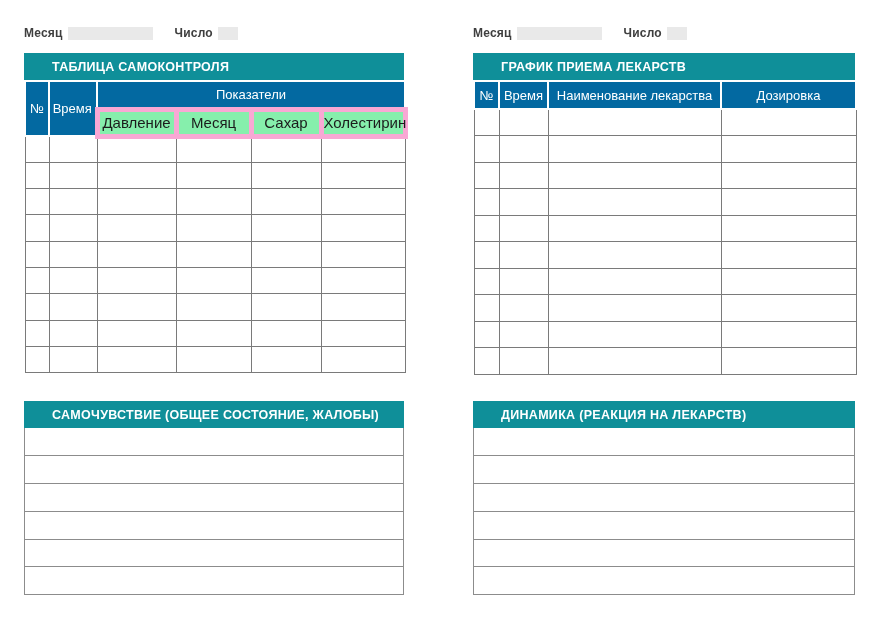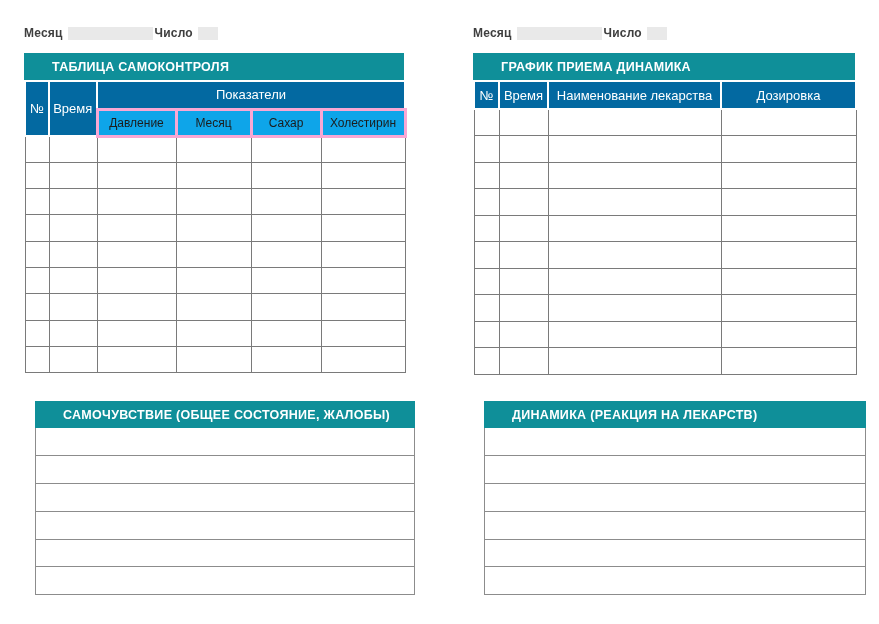--- a/index.html
+++ b/index.html
@@ -9,50 +9,50 @@
   }
   .panel{position:absolute;top:0;height:624px;}
   #panel-left{left:24px;width:380px;}
   #panel-right{left:473px;width:382px;}
 
   
   .meta{position:absolute;top:25px;left:0;display:flex;align-items:center;height:16px;}
   .meta-label{font-size:12px;font-weight:bold;color:#3f3f3f;letter-spacing:.2px;}
   .field{background:#e9e9e9;height:13px;display:inline-block;}
   .field-month{width:85px;margin-left:5px;}
-  .meta-label-day{margin-left:2px;}
+  .meta-label-day{margin-left:22px;}
   .field-day{width:20px;margin-left:5px;}
 
   
   .section-title{
     height:27px;background:#0f8f99;color:#ffffff;display:flex;align-items:center;
     font-size:12.5px;font-weight:bold;letter-spacing:.3px;padding-left:28px;
     box-sizing:border-box;
   }
 
   
   .main{position:absolute;top:53px;left:0;width:100%;}
   table{border-collapse:collapse;table-layout:fixed;width:100%;}
   td,th{padding:0;box-sizing:border-box;}
   th.green{
     background:#0369a1;color:#ffffff;font-weight:normal;font-size:13px;
     border:2px solid #ffffff;text-align:center;
   }
   tr.hrow1{height:28px;}
   tr.hrow2{height:27px;}
   th.sub{
-    background:#0ea5e9;color:#1c1c1c;font-weight:normal;font-size:12px;
-    border:3px solid #f9a8d4;text-align:center;
+    background:#86efac;color:#1c1c1c;font-weight:normal;font-size:15px;
+    border:5px solid #f9a8d4;text-align:center;
   }
   tbody td{border:1px solid #7a7a7a;background:#ffffff;}
   .ltable tbody tr{height:26.3px;}
   .rtable tbody tr{height:26.5px;}
 
   
-  .notes{position:absolute;top:401px;left:11px;width:100%;text-align:center;}
+  .notes{position:absolute;top:401px;left:0;width:100%;text-align:center;}
   .note-lines{border-left:1px solid #8c8c8c;border-right:1px solid #8c8c8c;box-sizing:border-box;}
   .note-line{height:26.9px;border-bottom:1px solid #8c8c8c;background:#ffffff;}
 </style>
 </head>
 <body>
 
 <div class="panel" id="panel-left">
 
   <div class="meta">
     <span class="meta-label">Месяц</span>
@@ -178,21 +178,21 @@
 <div class="panel" id="panel-right">
 
   <div class="meta">
     <span class="meta-label">Месяц</span>
     <span class="field field-month"></span>
     <span class="meta-label meta-label-day">Число</span>
     <span class="field field-day"></span>
   </div>
 
   <div class="main">
-    <div class="section-title">ГРАФИК ПРИЕМА ДИНАМИКА</div>
+    <div class="section-title">ГРАФИК ПРИЕМА ЛЕКАРСТВ</div>
     <table class="rtable">
       <colgroup>
         <col style="width:25px">
           <col style="width:49px">
           <col style="width:173px">
           <col style="width:135px">
       </colgroup>
       <thead>
         <tr class="hrow1">
           <th class="green">№</th>

